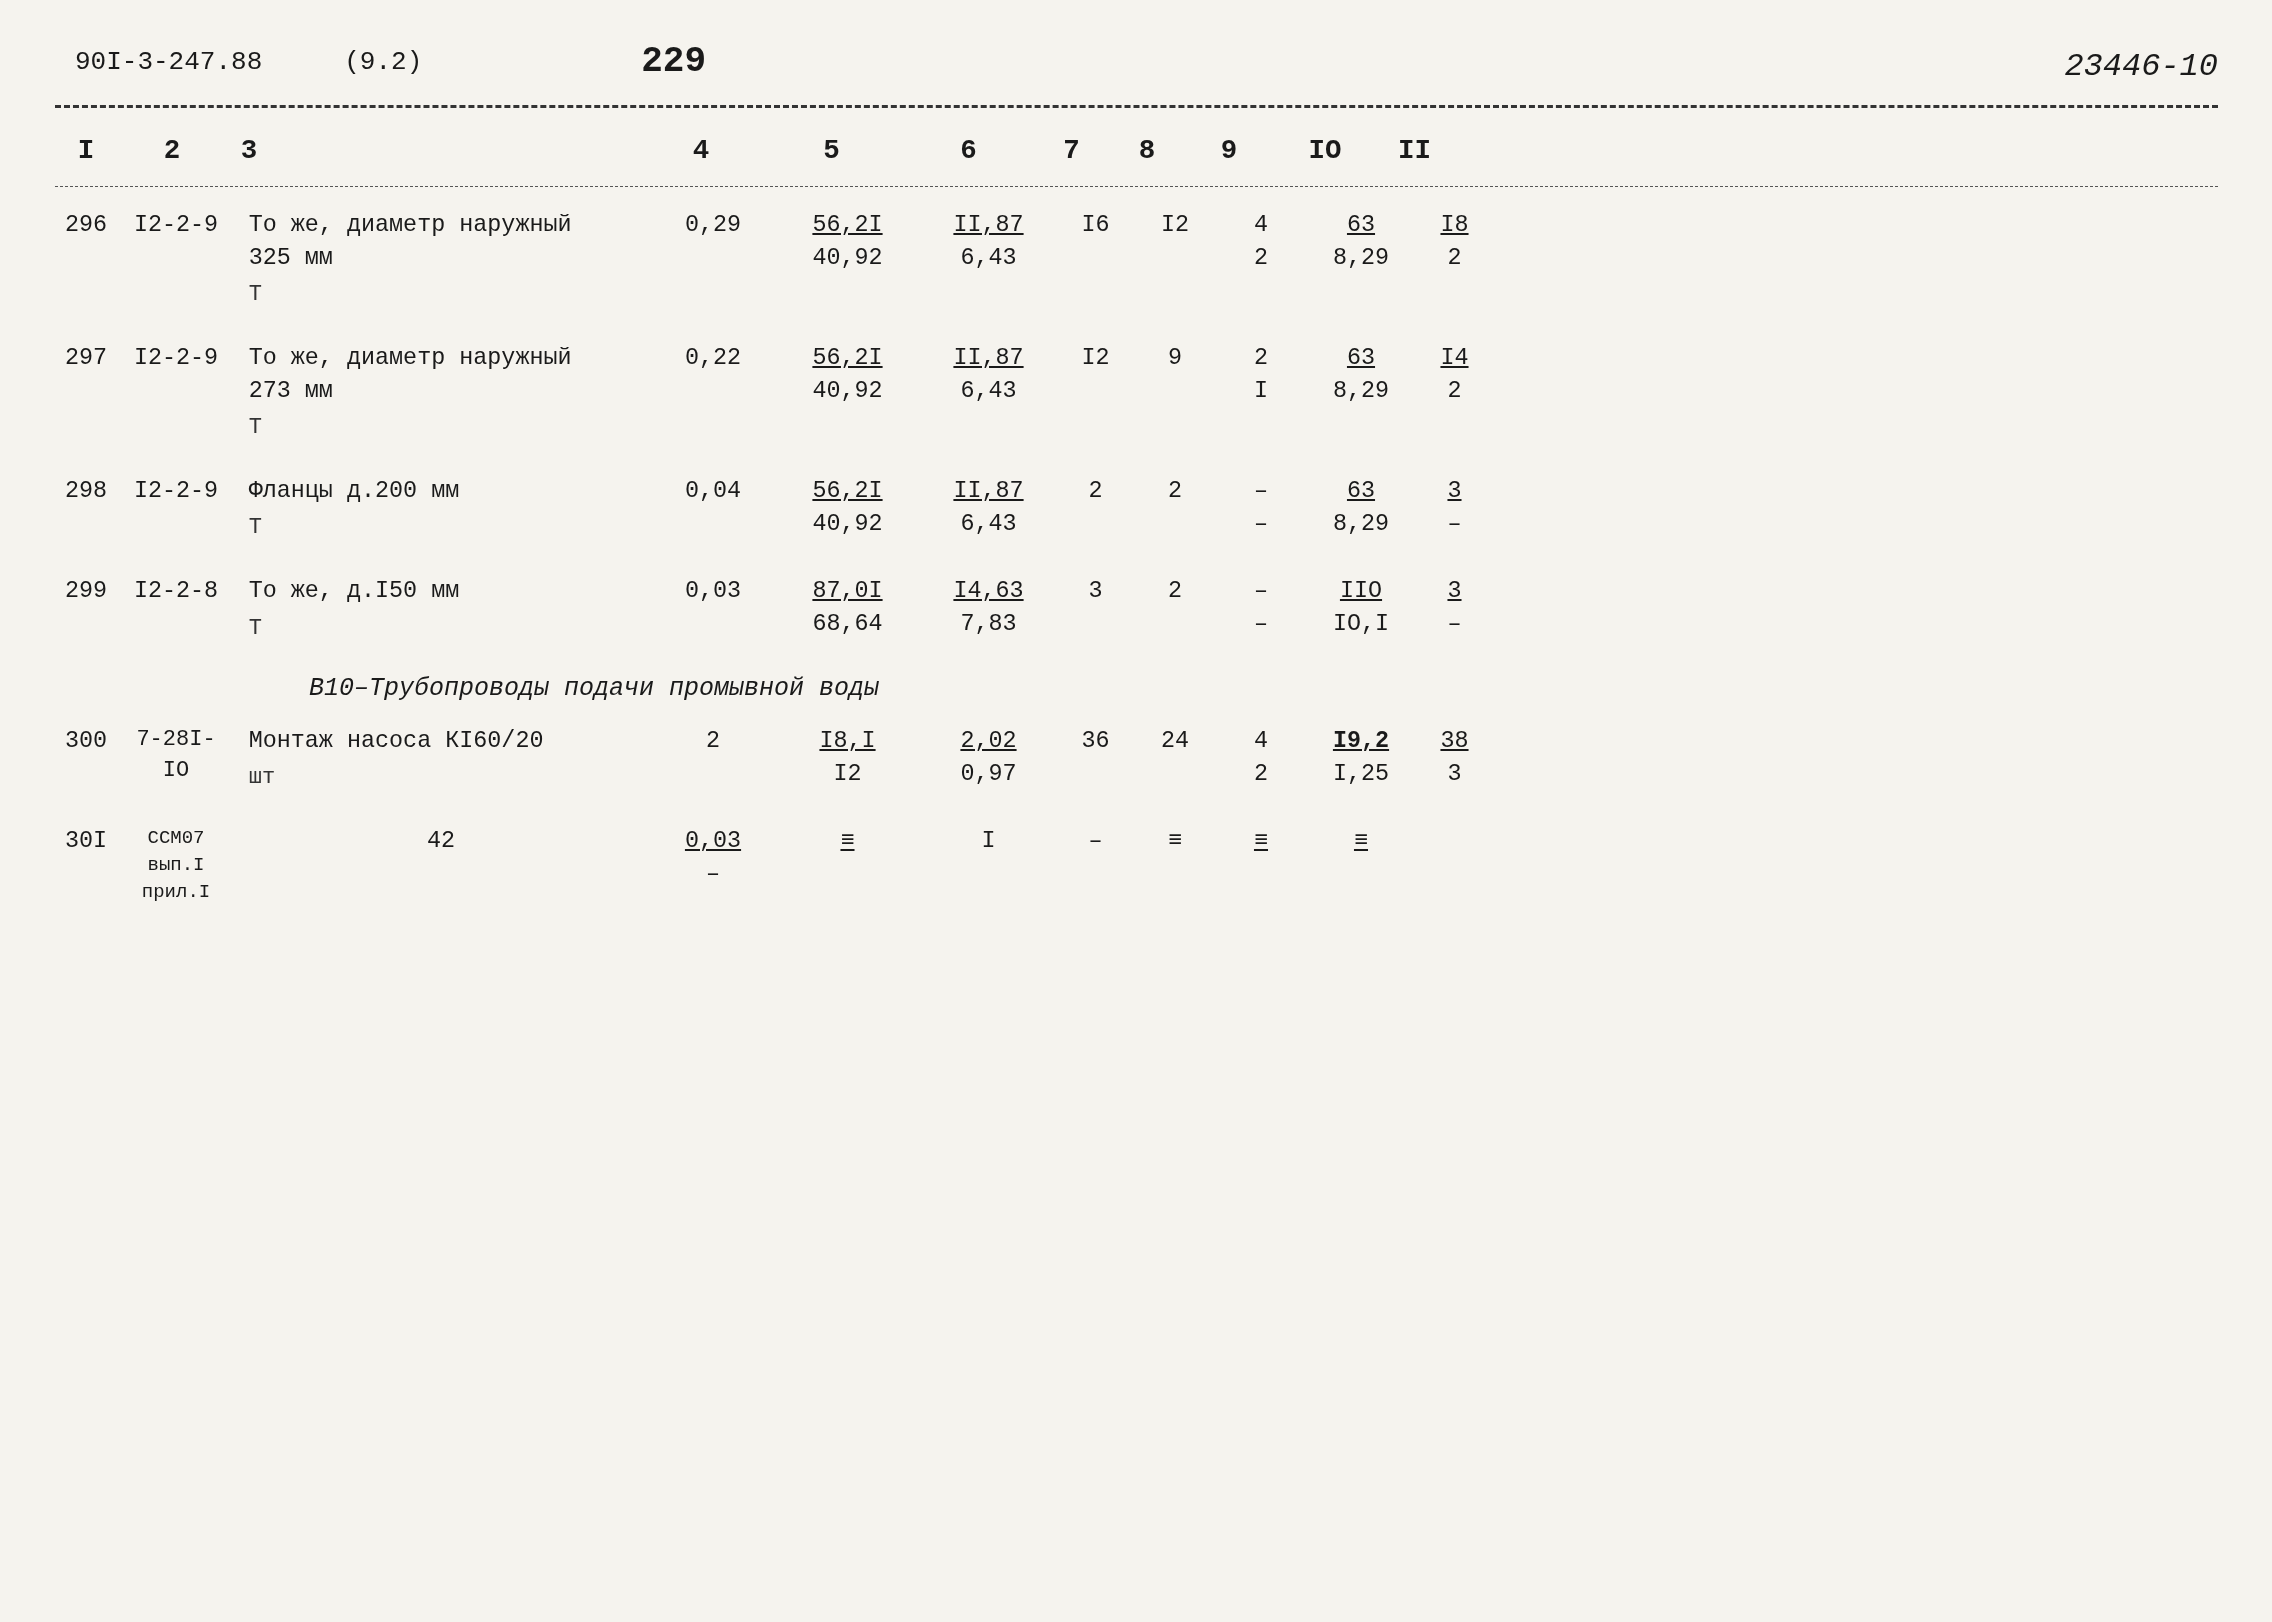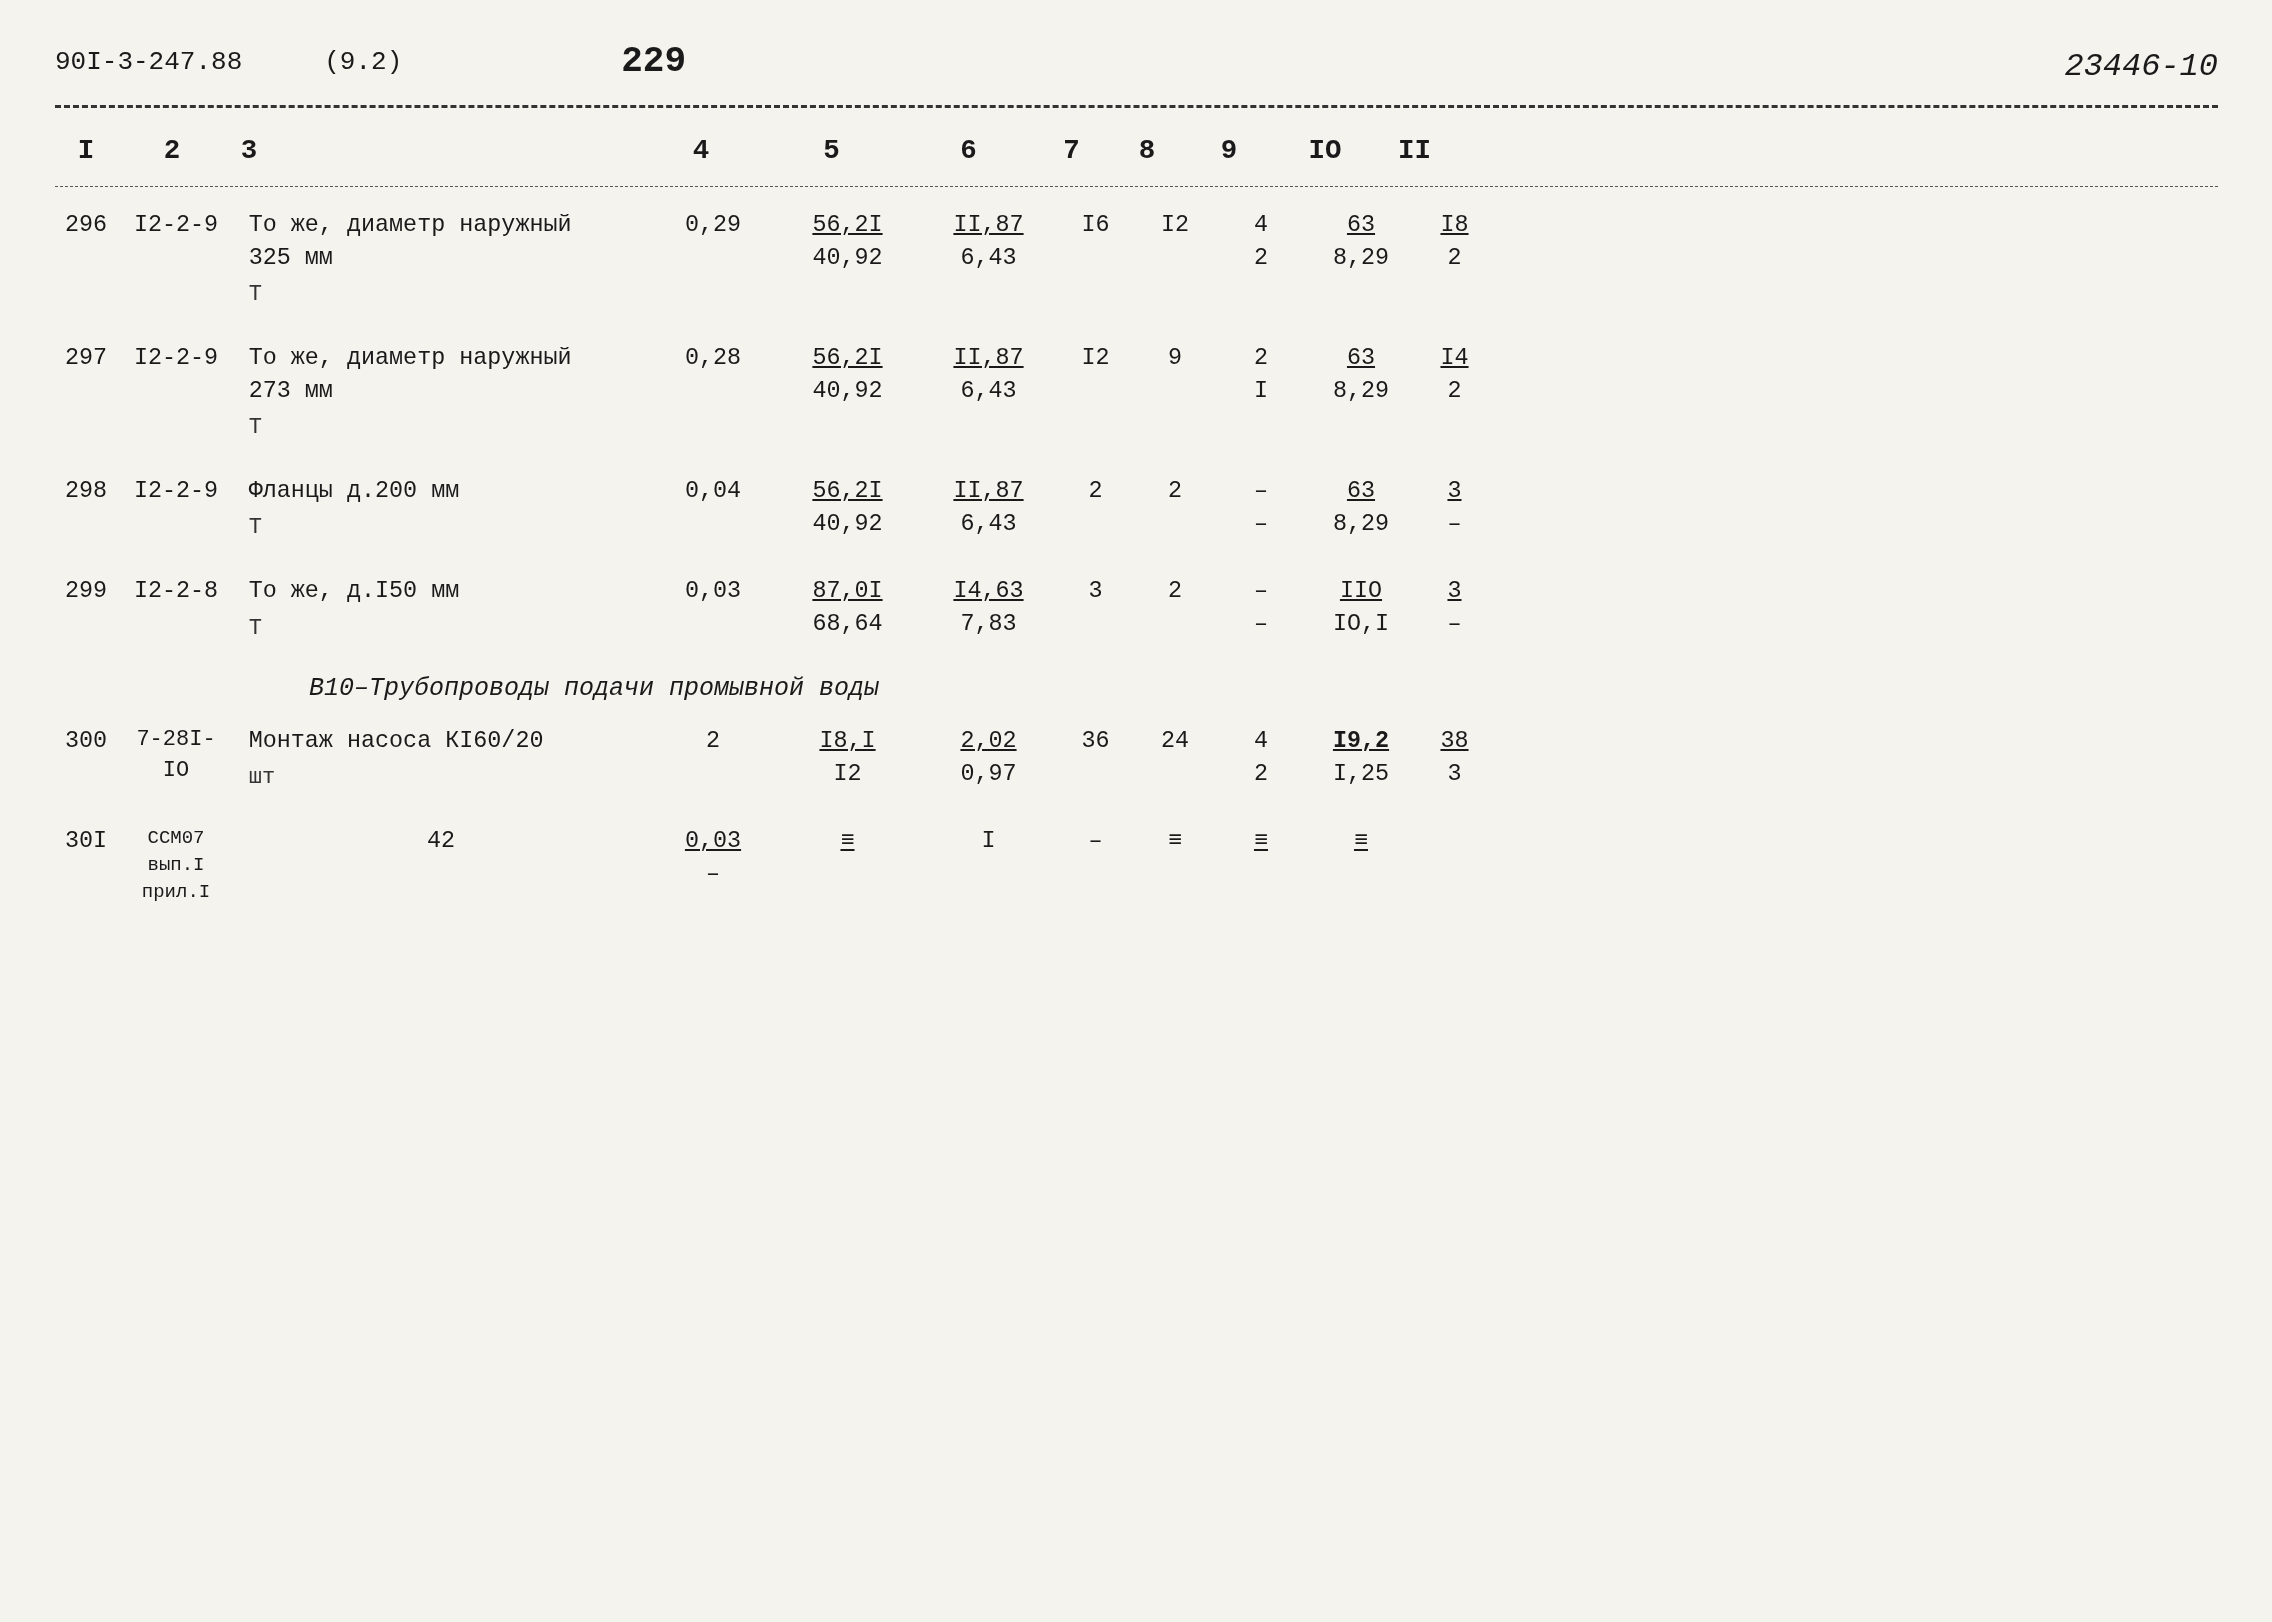--- a/index.html
+++ b/index.html
@@ -25,20 +25,21 @@
       justify-content: space-between;
       align-items: flex-start;
       margin-bottom: 20.6px;
       font-size: 26px;
       font-weight: normal;
     }
     .header-left {
       display: flex;
       gap: 82px;
       align-items: center;
+      margin-left: 20px;
     }
     .header-center {
       font-size: 36px;
       font-weight: bold;
       margin-left: 137px;
     }
     .header-right {
       font-style: italic;
       font-size: 32px;
       margin-top: 6.9px;
@@ -172,21 +173,21 @@
         <div class="cell cell-center">
           <span style="display: block; text-decoration: underline;">I8</span>
           <span style="display: block;">2</span>
         </div>
       </div>
       <div class="data-row">
         <div class="cell cell-num">297</div>
         <div class="cell cell-center" style="white-space: pre-line; font-size: 23.4px;">I2-2-9</div>
         <div class="cell cell-desc" style="white-space: pre-line;">То же, диаметр наружный
 273 мм<br><span class="small-label marker-t" style="display: block; margin-top: 5.5px;">Т</span></div>
-        <div class="cell cell-center">0,28</div>
+        <div class="cell cell-center">0,22</div>
         <div class="cell cell-center">
           <span style="display: block; text-decoration: underline;">56,2I</span>
           <span style="display: block;">40,92</span>
         </div>
         <div class="cell cell-center">
           <span style="display: block; text-decoration: underline;">II,87</span>
           <span style="display: block;">6,43</span>
         </div>
         <div class="cell cell-center">I2</div>
         <div class="cell cell-center">9</div>

